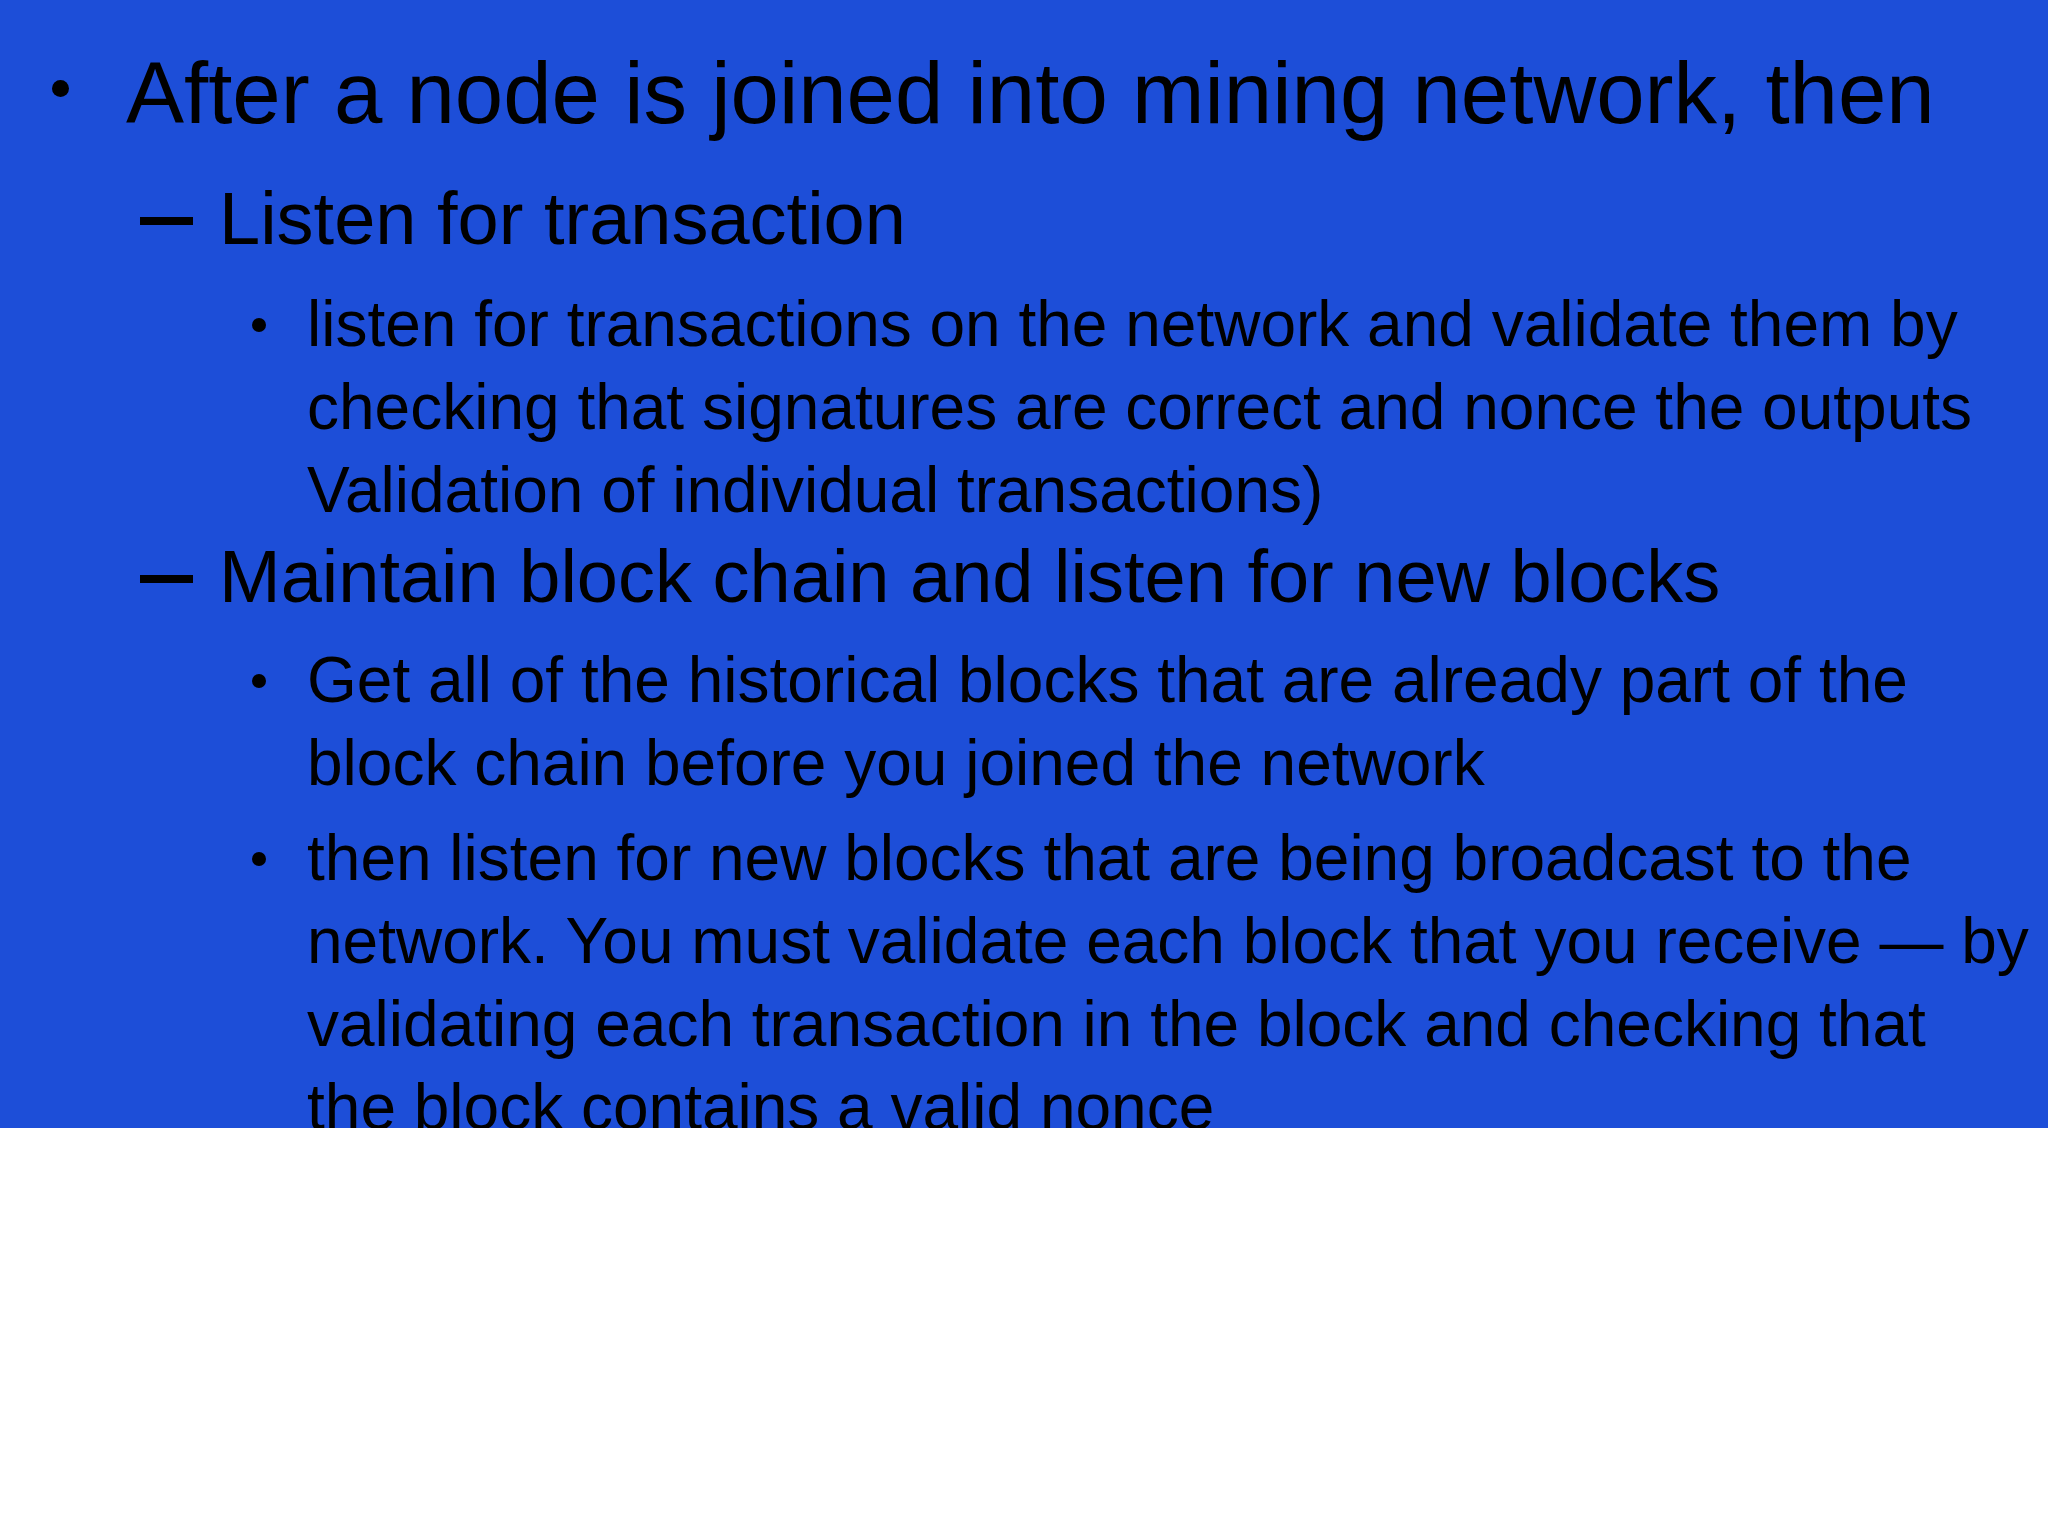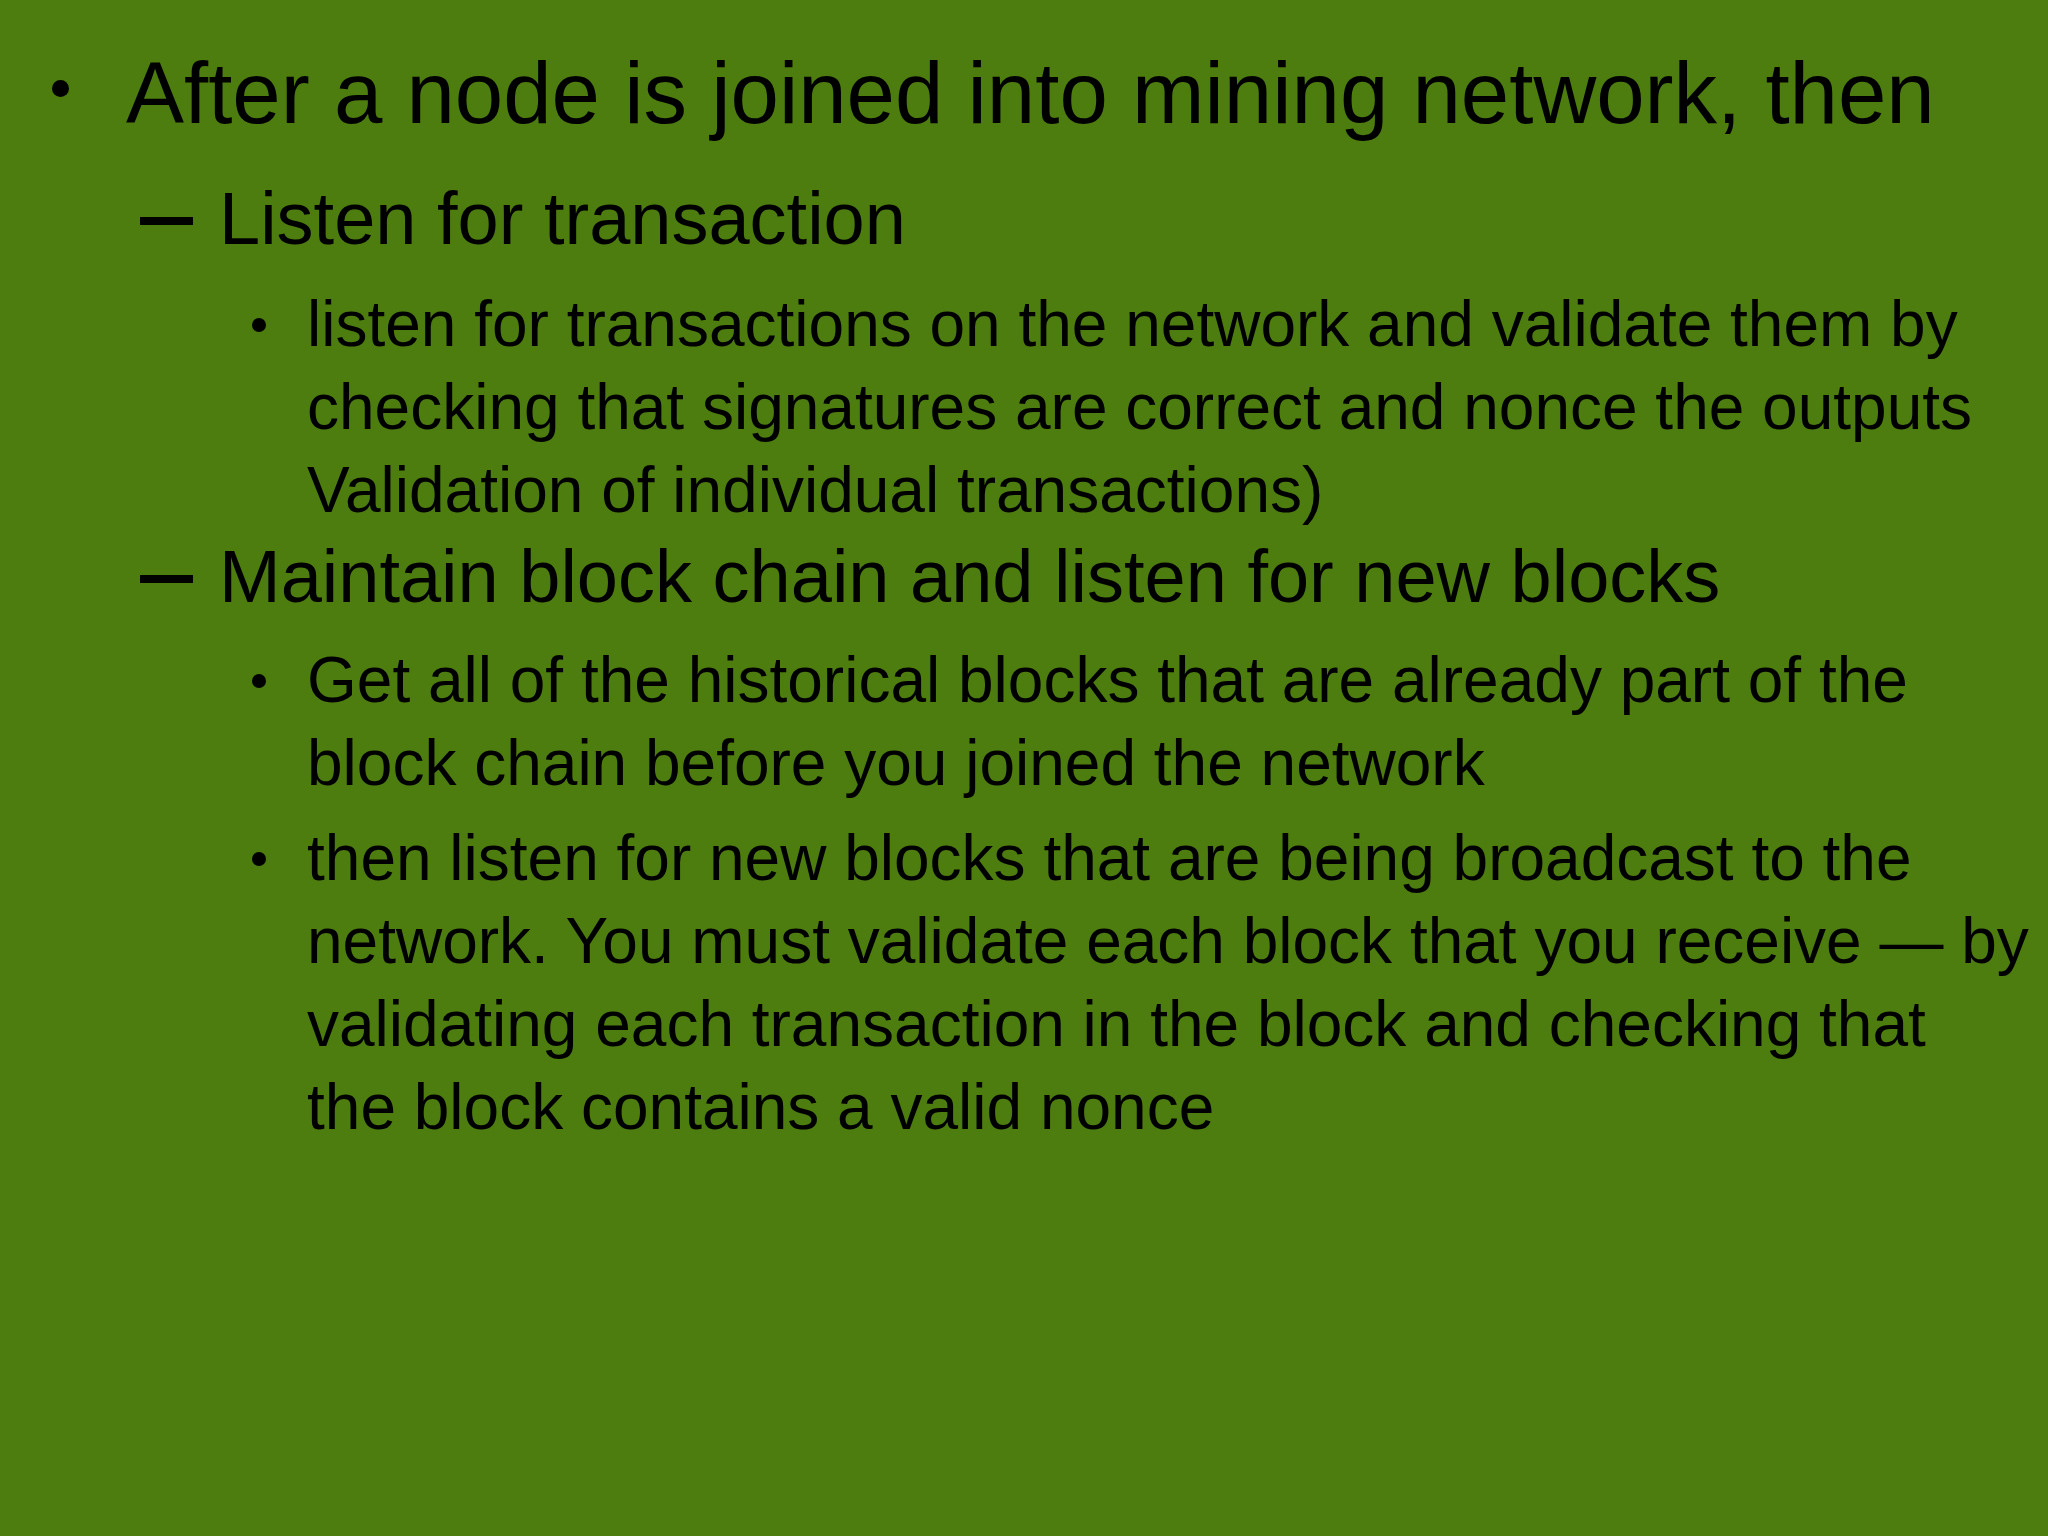--- a/index.html
+++ b/index.html
@@ -1,20 +1,20 @@
 <!DOCTYPE html>
 <html><head>
 <meta charset="utf-8">
 <style>
   html, body { margin: 0; padding: 0; background: #ffffff; }
   .slide {
     position: relative;
     width: 2048px;
-    height: 1536px;
-    background: #4d7c0f;
+    height: 1128px;
+    background: #1d4ed8;
     color: #000000;
     font-family: "Liberation Sans", "DejaVu Sans", sans-serif;
     overflow: hidden;
   }
   .bullet { position: relative; }
 
   
   .b1 { font-size: 87px; line-height: 105px; padding-left: 126px; }
   .b1-first { margin-top: 40px; }
   .b1 .dot { width: 17px; height: 17px; left: 52px; top: 40px; }

